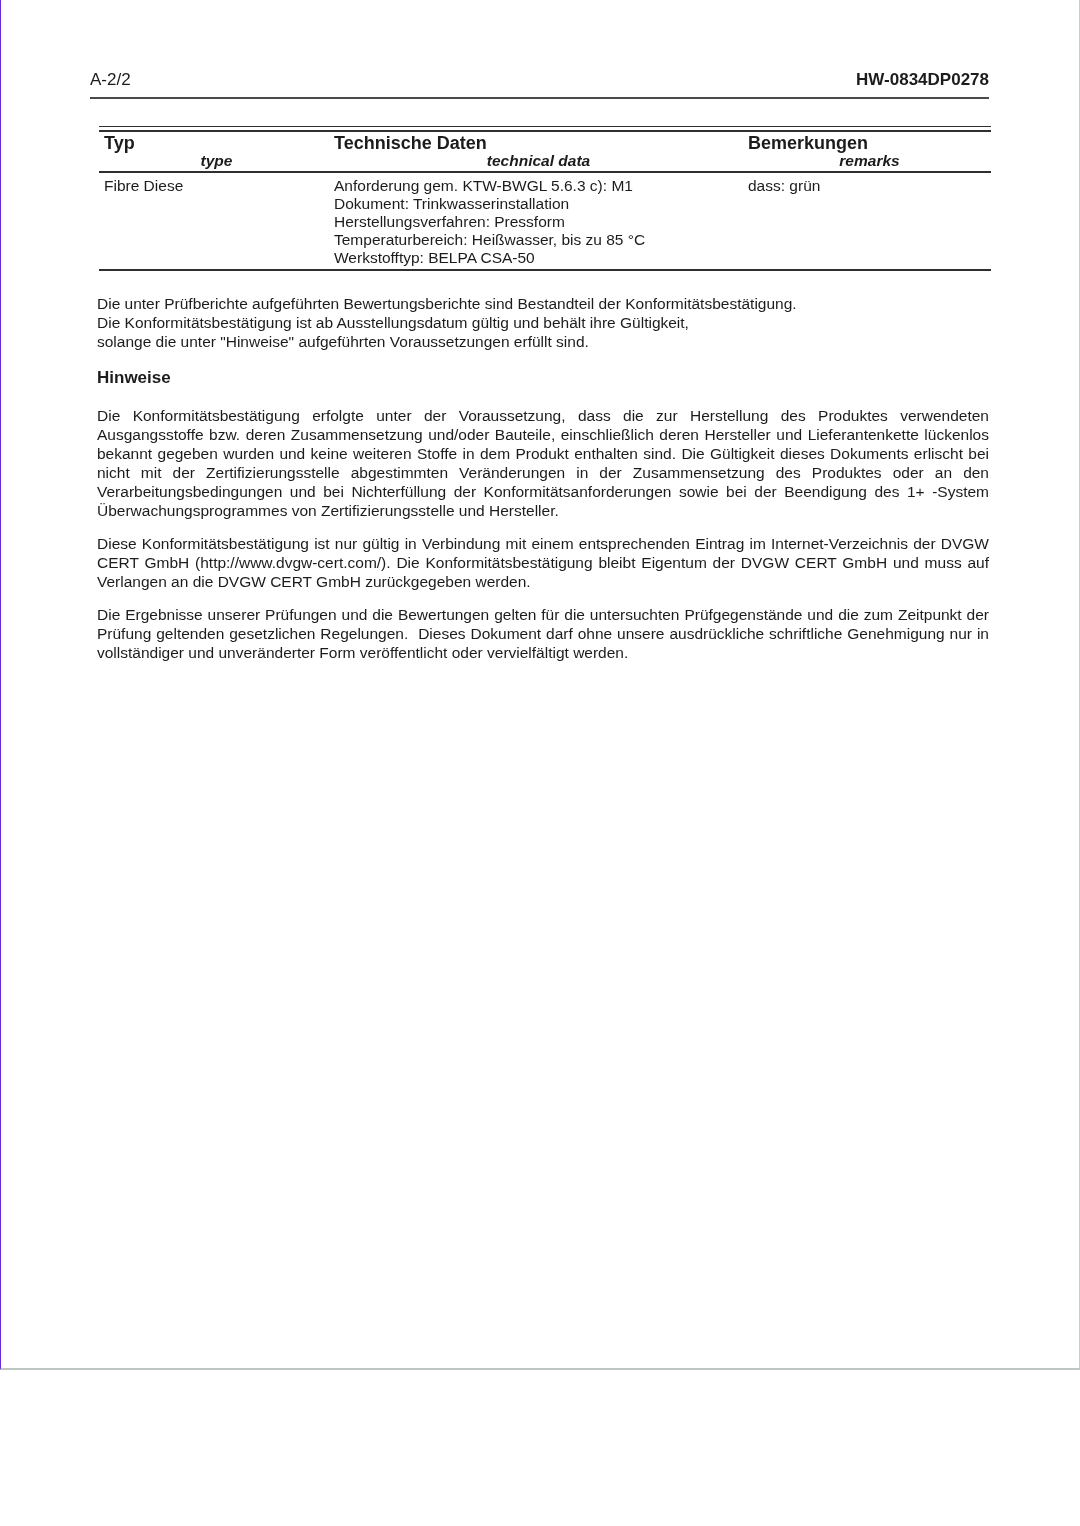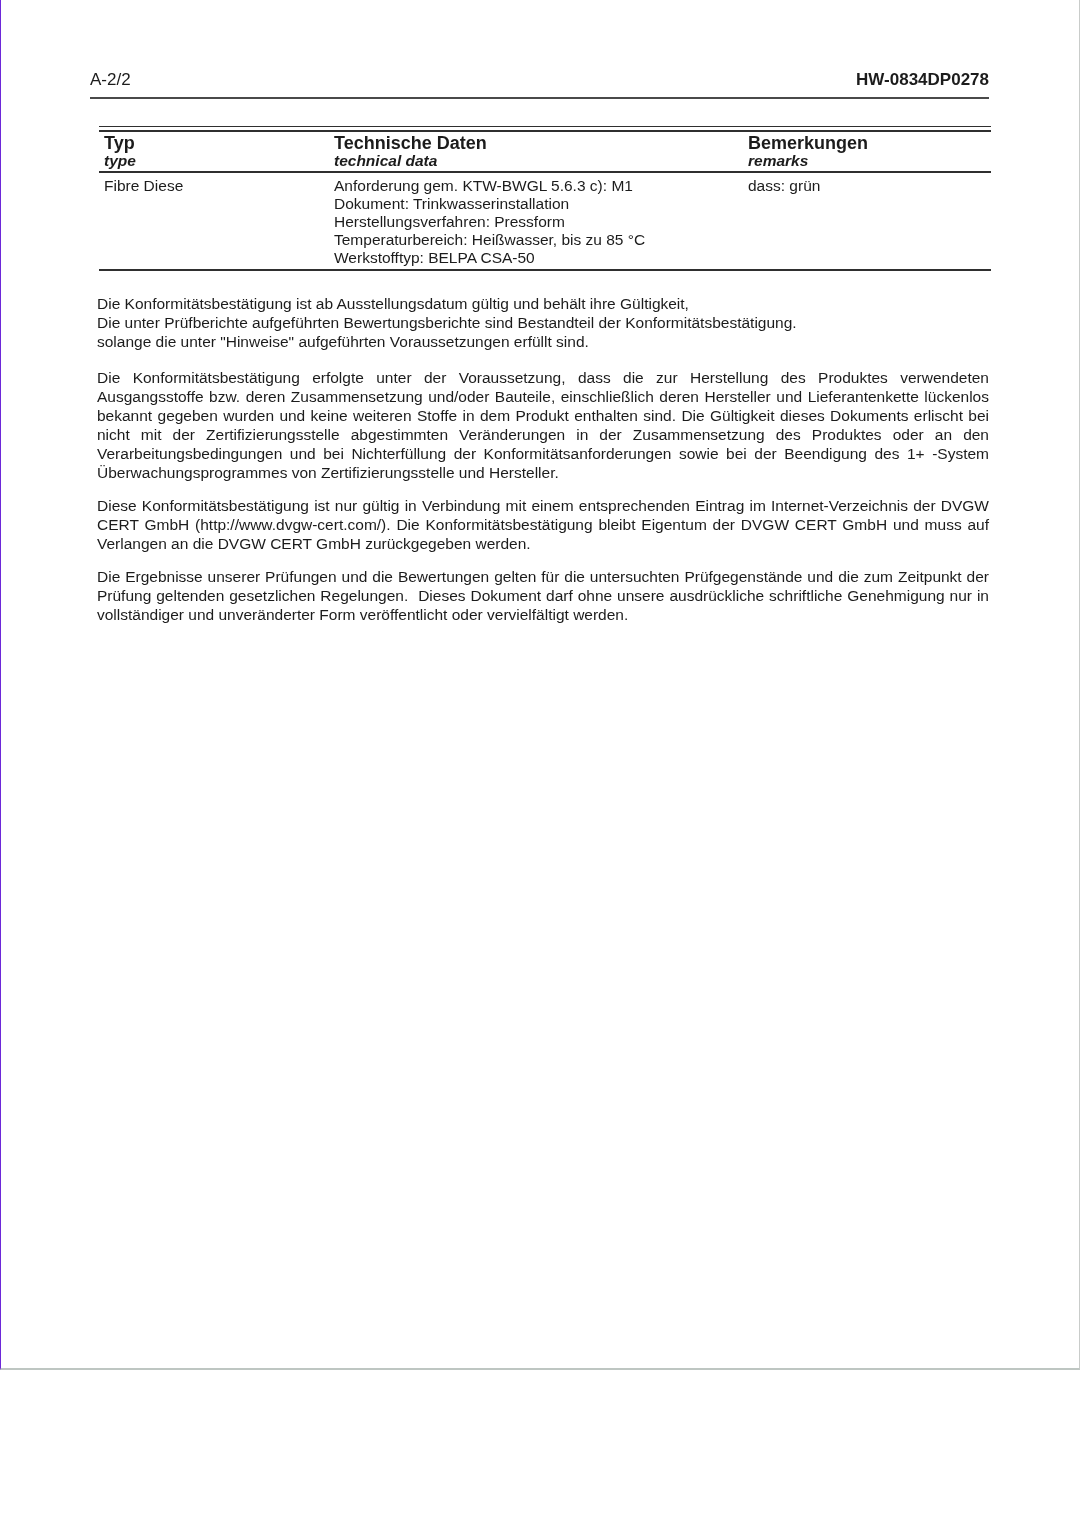--- a/index.html
+++ b/index.html
@@ -47,21 +47,21 @@
   .spec-table col.c1 { width: 230px; }
   .spec-table col.c2 { width: 414px; }
   .spec-table col.c3 { width: 248px; }
   .spec-table th {
     text-align: left;
     vertical-align: top;
     padding: 2px 0 2px 5px;
     border-bottom: 2px solid #2f2f2f;
   }
   .th-de { font-size: 18px; font-weight: bold; line-height: 18px; }
-  .th-en { font-size: 15.5px; font-weight: bold; font-style: italic; line-height: 17px; }
+  .th-en { font-size: 15.5px; font-weight: bold; font-style: italic; line-height: 17px; text-align: center; }
   .spec-table td {
     vertical-align: top;
     padding: 4px 0 2px 5px;
     font-size: 15.5px;
     line-height: 18px;
   }
   .body-text { font-size: 15.5px; line-height: 19px; }
   .para-plain { margin: 23px 90px 0 96px; }
   .hinweise-heading {
     margin: 16px 90px 0 96px;
@@ -118,23 +118,24 @@
           <div>Herstellungsverfahren: Pressform</div>
           <div>Temperaturbereich: Heißwasser, bis zu 85 °C</div>
           <div>Werkstofftyp: BELPA CSA-50</div>
         </td>
         <td>dass: grün</td>
       </tr>
     </tbody>
   </table>
 
   <div class="para-plain body-text">
+    <div>Die unter Prüfberichte aufgeführten Bewertungsberichte sind Bestandteil der Konformitätsbestätigung.</div>
     <div>Die Konformitätsbestätigung ist ab Ausstellungsdatum gültig und behält ihre Gültigkeit,</div>
-    <div>Die unter Prüfberichte aufgeführten Bewertungsberichte sind Bestandteil der Konformitätsbestätigung.</div>
     <div>solange die unter "Hinweise" aufgeführten Voraussetzungen erfüllt sind.</div>
   </div>
 
+  <div class="hinweise-heading">Hinweise</div>
 
   <p class="para-just body-text first">Die Konformitätsbestätigung erfolgte unter der Voraussetzung, dass die zur Herstellung des Produktes verwendeten Ausgangsstoffe bzw. deren Zusammensetzung und/oder Bauteile, einschließlich deren Hersteller und Lieferantenkette lückenlos bekannt gegeben wurden und keine weiteren Stoffe in dem Produkt enthalten sind. Die Gültigkeit dieses Dokuments erlischt bei nicht mit der Zertifizierungsstelle abgestimmten Veränderungen in der Zusammensetzung des Produktes oder an den Verarbeitungsbedingungen und bei Nichterfüllung der Konformitätsanforderungen sowie bei der Beendigung des 1+ -System Überwachungsprogrammes von Zertifizierungsstelle und Hersteller.</p>
   <p class="para-just body-text">Diese Konformitätsbestätigung ist nur gültig in Verbindung mit einem entsprechenden Eintrag im Internet-Verzeichnis der DVGW CERT GmbH (http://www.dvgw-cert.com/). Die Konformitätsbestätigung bleibt Eigentum der DVGW CERT GmbH und muss auf Verlangen an die DVGW CERT GmbH zurückgegeben werden.</p>
   <p class="para-just body-text">Die Ergebnisse unserer Prüfungen und die Bewertungen gelten für die untersuchten Prüfgegenstände und die zum Zeitpunkt der Prüfung geltenden gesetzlichen Regelungen.&nbsp; Dieses Dokument darf ohne unsere ausdrückliche schriftliche Genehmigung nur in vollständiger und unveränderter Form veröffentlicht oder vervielfältigt werden.</p>
 
 </div>
 
 </body></html>

